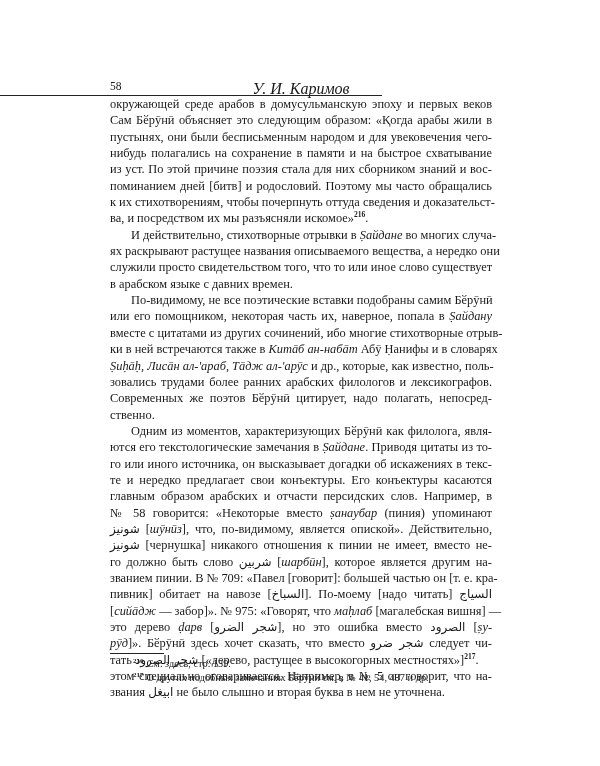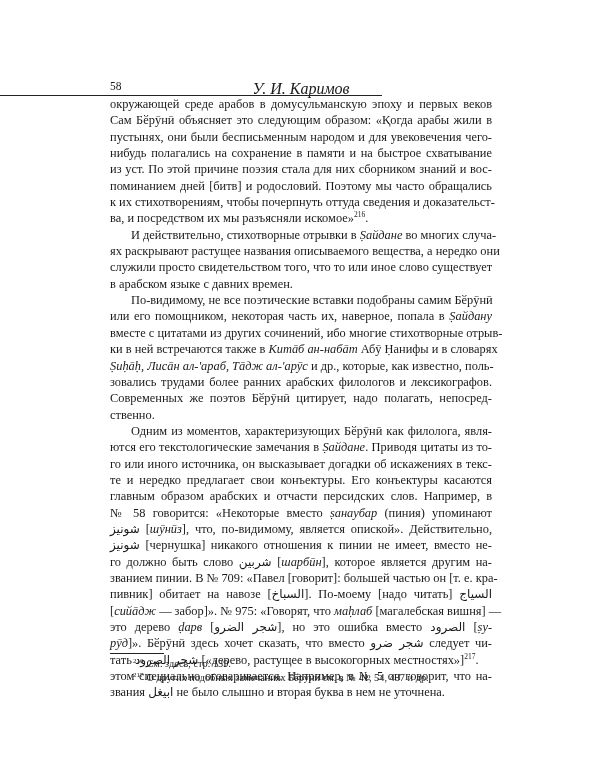--- a/index.html
+++ b/index.html
@@ -9,21 +9,21 @@
   .header { position:relative; height:14px; font-size:11.5px; }
   .pnum { position:absolute; left:0; top:0; }
   .running { position:absolute; left:0; right:0; top:0; text-align:center; font-style:italic; font-size:16px; }
   .rule { position:absolute; left:0; top:95px; width:382px; height:1px; background:#222; }
   .body { position:absolute; left:110px; top:96px; width:382px; font-size:12.4px; line-height:16.35px; }
   .ln { display:block; white-space:nowrap; text-align:justify; text-align-last:justify; height:16.35px; overflow:visible; }
   .ln.last { text-align-last:left; }
   .ind { text-indent:21px; }
   i { font-style:italic; }
   .ar { font-family:"DejaVu Sans", sans-serif; font-size:12px; direction:rtl; unicode-bidi:isolate; }
-  sup { font-size:7.5px; vertical-align:5px; line-height:0; }
+  sup { font-size:7.5px; vertical-align:5px; line-height:0;font-weight:bold; }
   .fnrule { position:absolute; left:110px; top:653px; width:54px; height:1px; background:#222; }
   .fn { position:absolute; left:133px; top:657px; font-size:10.3px; line-height:14px; }
   .fn sup { font-size:7px; vertical-align:4px; margin-right:3px; }
 </style>
 </head>
 <body>
 
 <div class="page">
   <div class="header">
     <span class="pnum">58</span>

